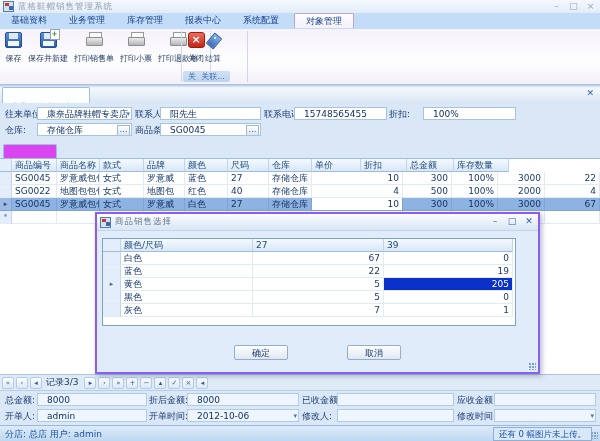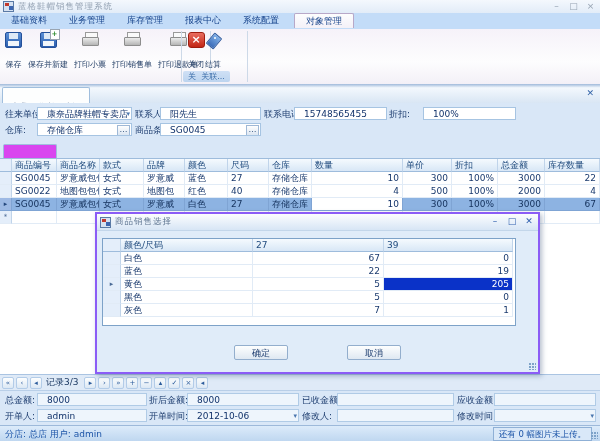--- a/index.html
+++ b/index.html
@@ -25,21 +25,21 @@
 
   
   #ribbon{position:absolute;left:0;top:29px;width:600px;height:55px;
     background:linear-gradient(#f6f2f9,#fdfdfe 60%,#f3f0f7);border-bottom:1px solid #87a9d2}
   .rgroup{position:absolute;top:0;height:54px}
   .rgroup .gband{position:absolute;left:0;right:0;bottom:1px;height:11px;line-height:11px;
     background:linear-gradient(#cfe0f5,#bcd4ef);color:#3a6ca8;text-align:center;font-size:8px;border-radius:2px}
   .rbtns{display:flex;height:42px}
   .rbtn{display:flex;flex-direction:column;align-items:center;justify-content:flex-start;
     padding:3px 3px 0 3px;border-radius:2px;cursor:default}
-  .rbtn .lbl{font-size:8px;color:#243f66;margin-top:11px;white-space:nowrap}
+  .rbtn .lbl{font-size:8px;color:#243f66;margin-top:5px;white-space:nowrap}
   .gsep{position:absolute;top:2px;bottom:2px;width:1px;background:#cdd9e8}
   .i16{width:17px;height:16px;position:relative;display:block}
   .i-save,.i-savenew{background:linear-gradient(#5b8fd6,#2d5fae);border:1px solid #24509a;border-radius:2px;width:15px;height:14px}
   .i-save::before,.i-savenew::before{content:"";position:absolute;left:3px;top:0;right:3px;height:6px;background:#dfe9f6}
   .i-save::after,.i-savenew::after{content:"";position:absolute;left:2px;bottom:1px;right:2px;height:5px;background:#f2f6fb}
   .badge-plus{position:absolute;right:-4px;top:-4px;width:8px;height:9px;background:#fff;border:1px solid #9aa4b0;
     font:bold 7px/8px "DejaVu Sans",sans-serif;color:#2c8c2c;text-align:center;z-index:2}
   .badge-plus::before{content:"+"}
   .i-print::before{content:"";position:absolute;left:3px;top:0;width:11px;height:6px;background:#fafafa;border:1px solid #9a9a9a}
   .i-print::after{content:"";position:absolute;left:0;top:5px;width:15px;height:7px;
@@ -154,25 +154,25 @@
           <span class="lbl">保存</span>
         </div>
         <div class="rbtn">
           <span class="i16 i-savenew">
               <i class="badge-plus"></i>
             </span>
           <span class="lbl">保存并新建</span>
         </div>
         <div class="rbtn">
           <span class="i16 i-print"></span>
+          <span class="lbl">打印销售单</span>
+        </div>
+        <div class="rbtn">
+          <span class="i16 i-print"></span>
           <span class="lbl">打印小票</span>
-        </div>
-        <div class="rbtn">
-          <span class="i16 i-print"></span>
-          <span class="lbl">打印销售单</span>
         </div>
         <div class="rbtn">
           <span class="i16 i-print"></span>
           <span class="lbl">打印退款单</span>
         </div>
       </div>
     </div>
     <div class="gsep" style="left:181px"></div>
     <div class="rgroup" style="left:183px;width:26px">
       <div class="rbtns" style="justify-content:center">
@@ -238,21 +238,20 @@
   <div id="grid">
     <div class="grow ghead">
       <div class="gc ind c0"></div>
       <div class="gc c1">商品编号</div>
       <div class="gc c2">商品名称</div>
       <div class="gc c3">款式</div>
       <div class="gc c4">品牌</div>
       <div class="gc c5">颜色</div>
       <div class="gc c6">尺码</div>
       <div class="gc c7">仓库</div>
-      <div class="gc c8">数量</div>
       <div class="gc c9">单价</div>
       <div class="gc c10">折扣</div>
       <div class="gc c11">总金额</div>
       <div class="gc c12">库存数量</div>
     </div>
     <div class="grow">
       <div class="gc ind c0"></div>
       <div class="gc c1">SG0045</div>
       <div class="gc c2">罗意威包包</div>
       <div class="gc c3">女式</div>

